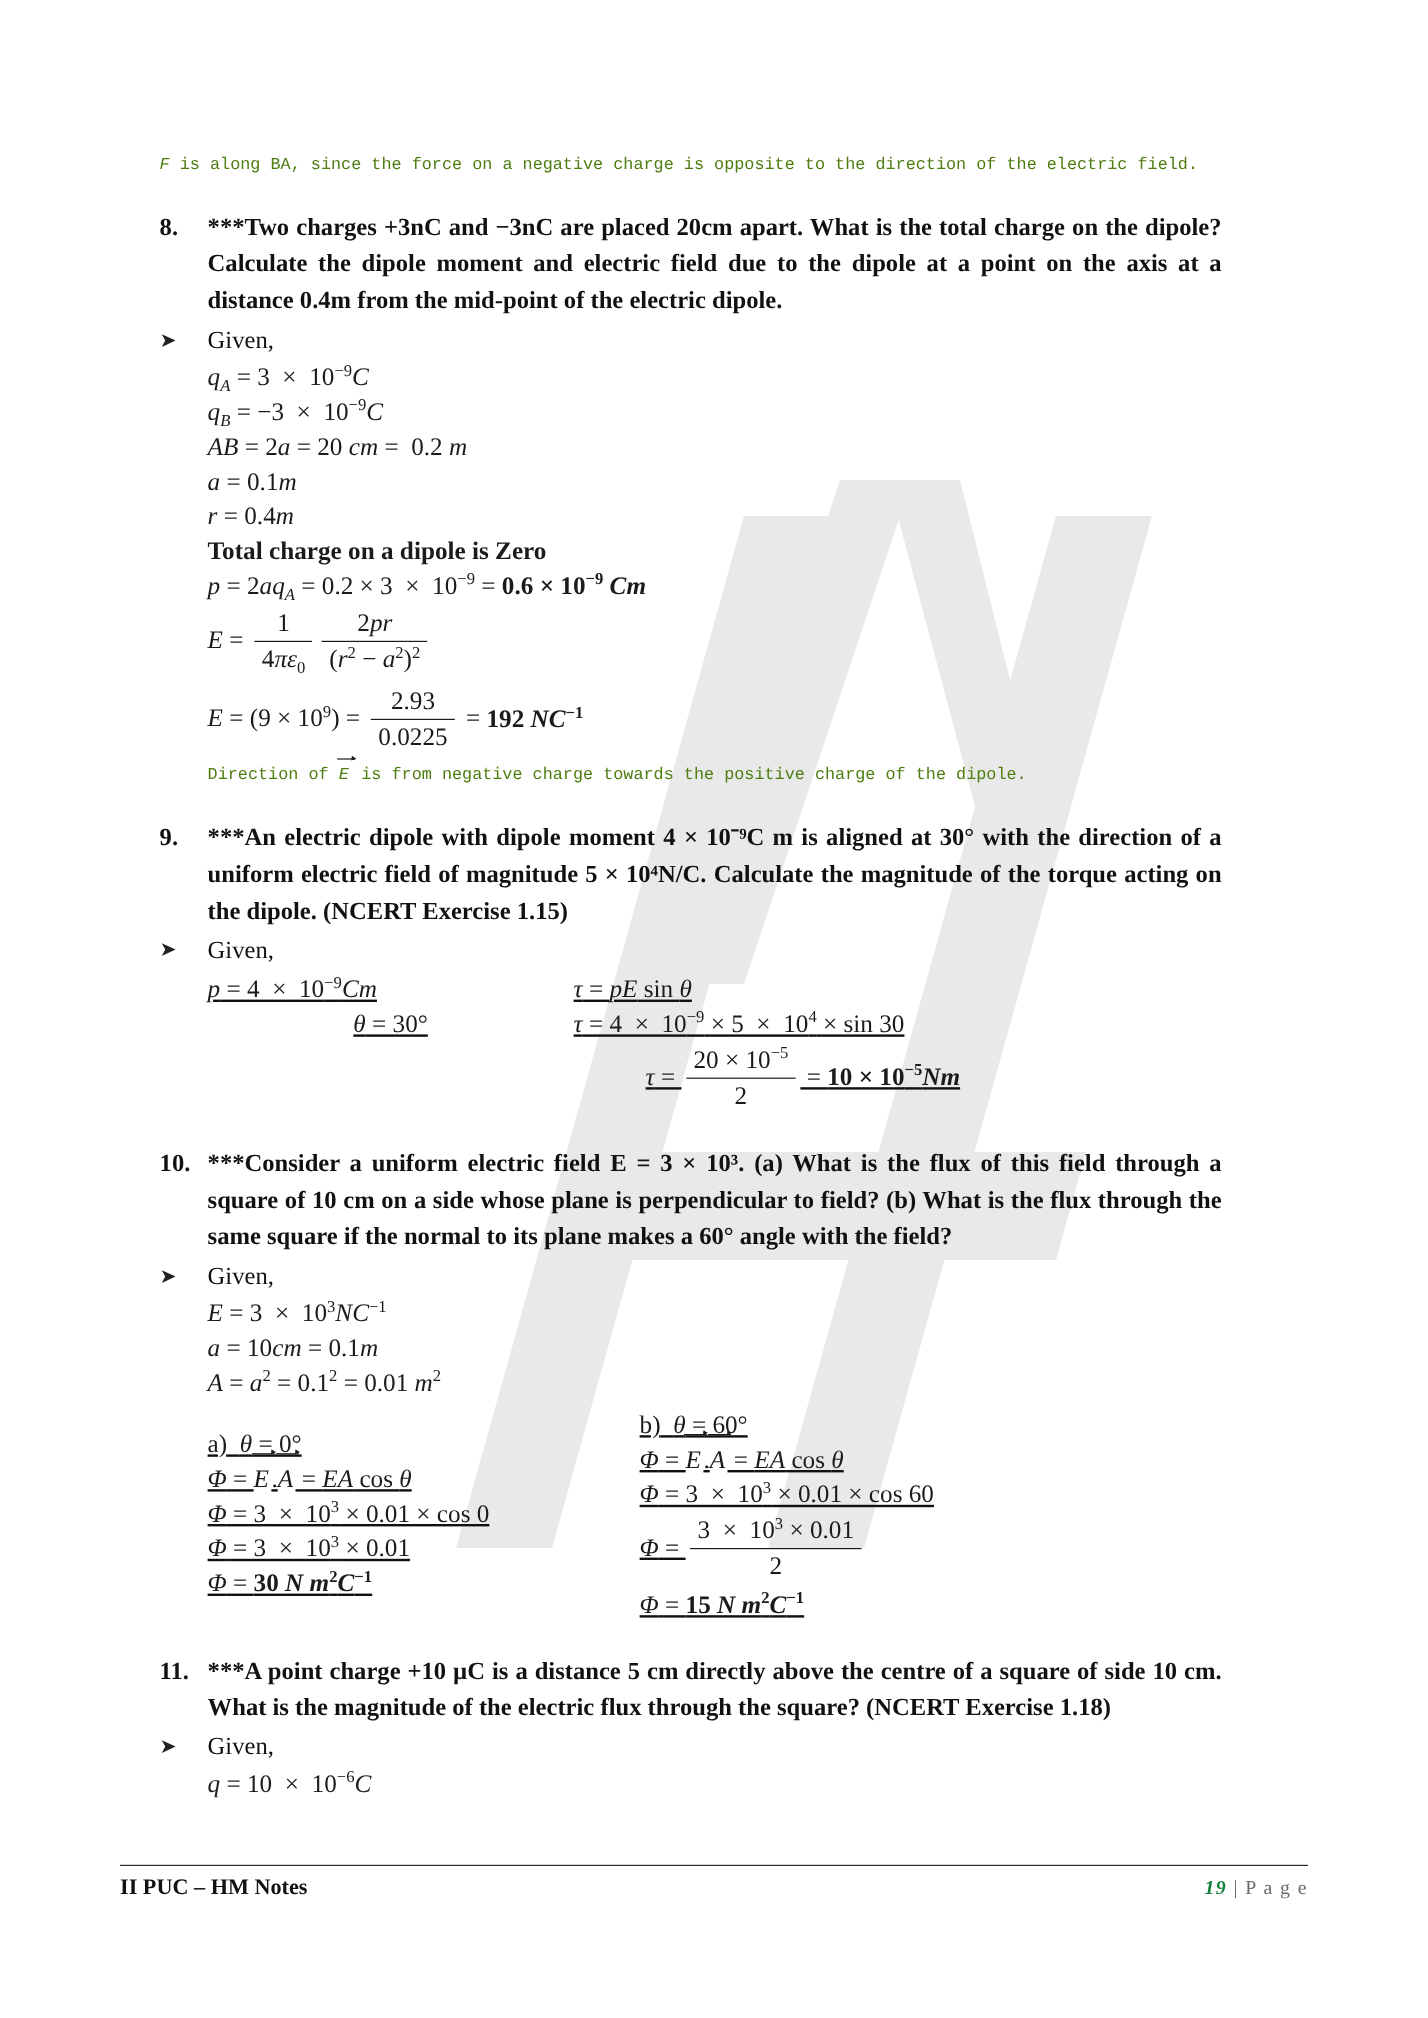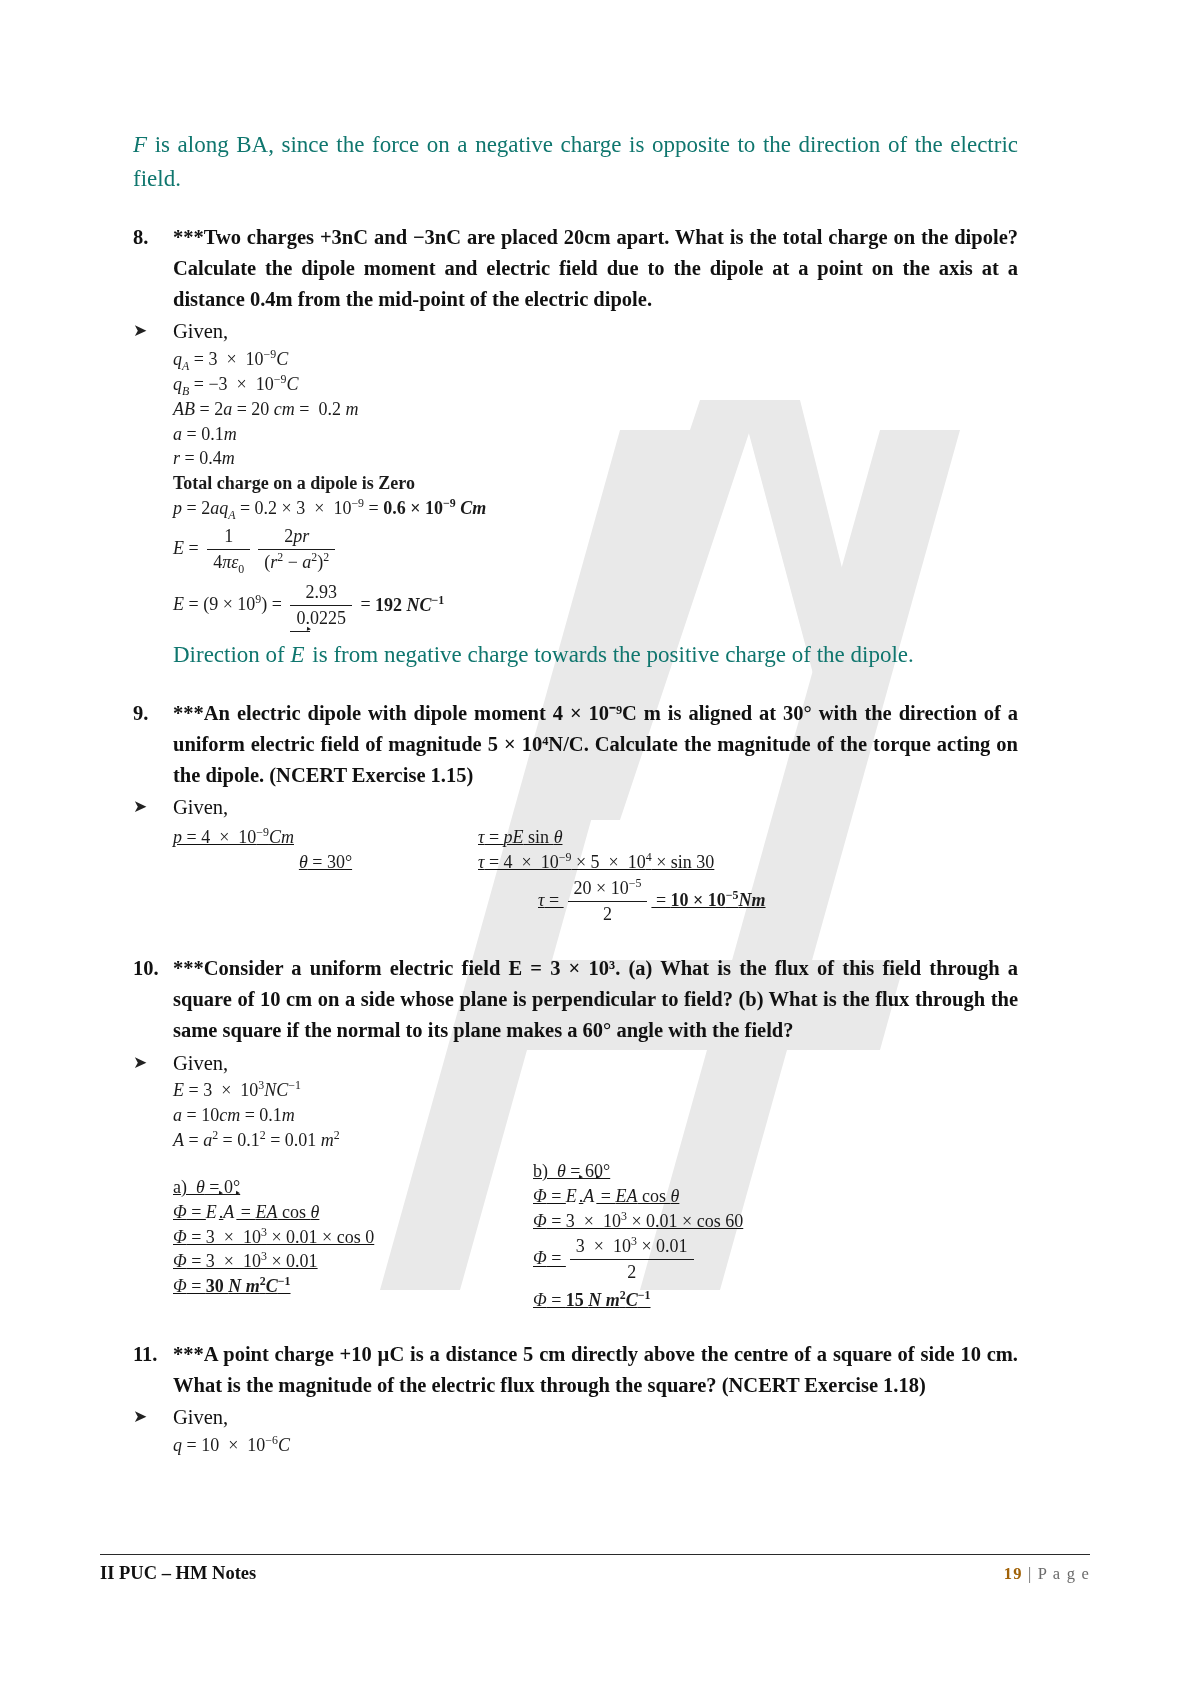--- a/index.html
+++ b/index.html
@@ -25,24 +25,25 @@
   
   .content {
     position:absolute;
     left:133px; top:128px;
     width:885px;
     z-index:2;
   }
 
   
   .para {
-    font-size:23px;
+    font-size:14px;
     line-height:1.48;
     text-align:justify;
-    color:#0f766e;
+    color:#4d7c0f;
+    font-family:Liberation Mono, monospace;
   }
   .it { font-style:italic; }
   .b  { font-weight:bold; }
 
   
   .qitem {
     display:flex;
     align-items:flex-start;
     font-weight:bold;
     font-size:20.5px;
@@ -63,21 +64,21 @@
   .bullet .arrow {
     width:40px; flex:0 0 40px;
     font-size:17px;
     color:#222;
     padding-top:2px;
   }
 
   
   .math {
     font-family:"Liberation Serif", serif;
-    font-size:18px;
+    font-size:21px;
     line-height:1.38;
     color:#1b1b1b;
     margin-left:40px;
     white-space:nowrap;
   }
   .math .v { font-style:italic; }
   .mb { font-weight:bold; }
   sup { font-size:.66em; vertical-align:super; line-height:0; }
   sub { font-size:.66em; vertical-align:sub; line-height:0; }
 
@@ -132,21 +133,21 @@
     margin:0 0 8px 0;
   }
   .footer-row {
     display:flex;
     justify-content:space-between;
     align-items:baseline;
     font-size:18.5px;
   }
   .footer-left { font-weight:bold; color:#111; }
   .footer-right { color:#6b6b6b; letter-spacing:1.2px; font-size:16.5px; }
-  .footer-right .pno { font-weight:bold; color:#a16207; }
+  .footer-right .pno { font-weight:bold; color:#15803d;font-style:italic; }
 </style>
 </head>
 <body>
 
 <div class="page">
 
   <div class="watermark">
     <svg width="1190" height="1682" viewBox="0 0 1190 1682" aria-hidden="true">
       <g fill="#e9e9e9">
 

